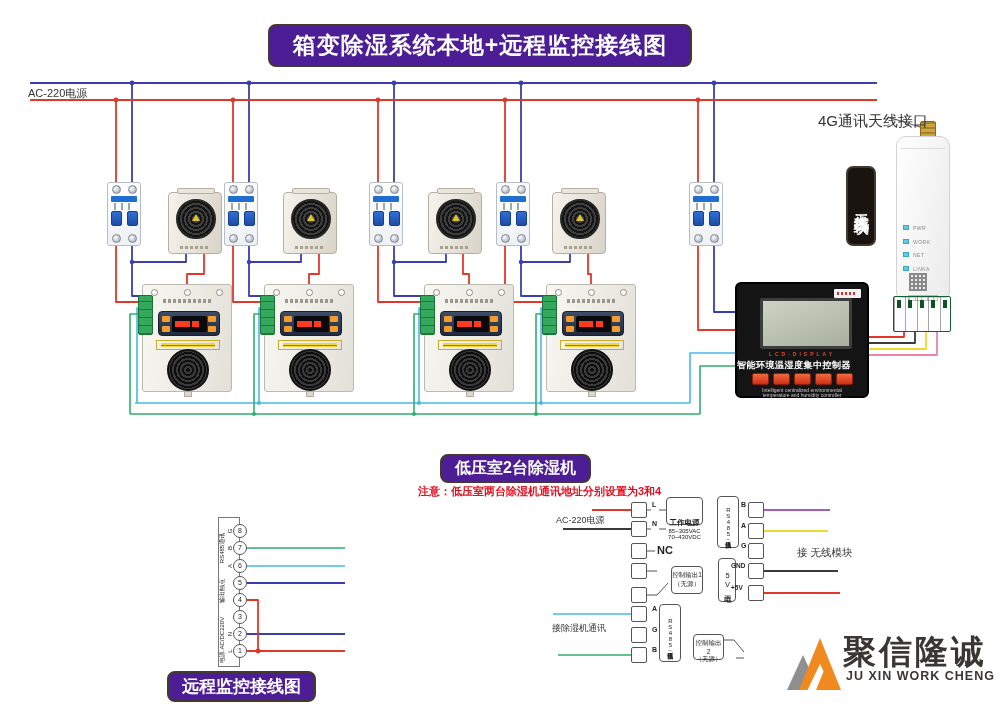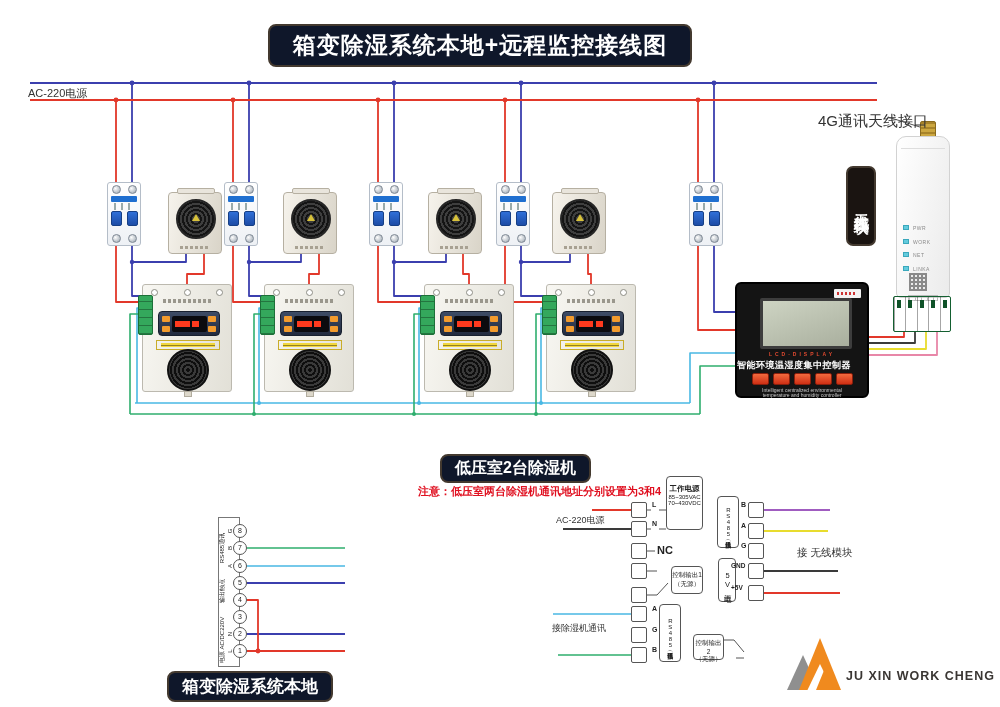--- a/index.html
+++ b/index.html
@@ -1,20 +1,20 @@
 <!DOCTYPE html>
 <html><head>
 <meta charset="utf-8">
 <style>
   *{box-sizing:border-box;margin:0;padding:0}
   body{font-family:"Liberation Sans",sans-serif;background:#fff}
   .stage{position:relative;width:1000px;height:707px;background:#fff;overflow:hidden}
   svg.wires{position:absolute;left:0;top:0;z-index:1}
   
-  .blabel{position:absolute;background:#0f172a;color:#fff;border:2px solid #43392f;border-radius:8px;
+  .blabel{position:absolute;background:#4c1d95;color:#fff;border:2px solid #43392f;border-radius:8px;
           font-weight:bold;text-align:center;z-index:4;padding:2px 13px;white-space:nowrap}
   .title{left:268px;top:24px;width:424px;font-size:23px;letter-spacing:1px;padding:4px 0}
   .note{position:absolute;color:#e01020;font-size:11px;font-weight:bold;z-index:4;white-space:nowrap}
   .plain{position:absolute;color:#333;z-index:4;white-space:nowrap}
   
   .breaker{position:absolute;top:182px;width:34px;height:64px;background:linear-gradient(#ffffff,#eef1f5);
            border:1px solid #b4bdc8;border-radius:3px;z-index:2}
   .bk-row{display:flex;justify-content:space-around;padding-top:2px}
   .bk-row.b{position:absolute;bottom:2px;left:0;right:0}
   .bk-screw{width:9px;height:9px;border-radius:50%;background:radial-gradient(circle at 35% 35%,#fdfdfd,#97a2ad);border:1px solid #7e8894}
@@ -424,39 +424,39 @@
   <div class="dl-c" style="top:627px"><span>2</span></div>
   <div class="dl-c" style="top:644px"><span>1</span></div>
   <span class="rlab" style="left:230px;top:531px">G</span>
   <span class="rlab" style="left:230px;top:548px">B</span>
   <span class="rlab" style="left:230px;top:566px">A</span>
   <span class="rlab" style="left:230px;top:634px">N</span>
   <span class="rlab" style="left:230px;top:651px">L</span>
   <span class="rlab" style="left:222px;top:548px">RS485通讯</span>
   <span class="rlab" style="left:222px;top:591px">输出触点</span>
   <span class="rlab" style="left:222px;top:640px">电源 AC/DC220V</span>
-  <div class="blabel" style="left:167px;top:671px;font-size:17px">箱变除湿系统本地</div>
+  <div class="blabel" style="left:167px;top:671px;font-size:17px">远程监控接线图</div>
 
   <div class="plain" style="left:556px;top:514px;font-size:9px">AC-220电源</div>
   <div class="plain" style="left:552px;top:622px;font-size:9px">接除湿机通讯</div>
   <div class="sq" style="left:631px;top:502px"></div>
   <div class="sq" style="left:631px;top:521px"></div>
   <div class="sq" style="left:631px;top:543px"></div>
   <div class="sq" style="left:631px;top:563px"></div>
   <div class="sq" style="left:631px;top:587px"></div>
   <div class="sq" style="left:631px;top:606px"></div>
   <div class="sq" style="left:631px;top:627px"></div>
   <div class="sq" style="left:631px;top:647px"></div>
   <span class="pin" style="left:652px;top:501px">L</span>
   <span class="pin" style="left:652px;top:520px">N</span>
   <span class="pin" style="left:657px;top:544px;font-size:11px">NC</span>
   <span class="pin" style="left:652px;top:605px">A</span>
   <span class="pin" style="left:652px;top:626px">G</span>
   <span class="pin" style="left:652px;top:646px">B</span>
-  <div class="fbox" style="left:666px;top:476px;width:37px;height:54px;padding-top:7px">
+  <div class="fbox" style="left:666px;top:497px;width:37px;height:28px;padding-top:20px">
     <div style="font-size:7.5px;font-weight:bold">工作电源</div>
     <div style="font-size:6px">85~305VAC</div>
     <div style="font-size:6px">70~430VDC</div>
   </div>
   <div class="fbox" style="left:671px;top:566px;width:32px;height:28px;padding-top:4px">
     <div style="font-size:6.5px">控制输出1</div>
     <div style="font-size:6.5px">（无源）</div>
   </div>
   <div class="vbox" style="left:659px;top:604px;width:22px;height:58px">RS485通讯（接下位机）</div>
   <div class="fbox" style="left:693px;top:634px;width:31px;height:26px;padding-top:4px">
@@ -474,15 +474,16 @@
   <span class="pin" style="left:741px;top:522px">A</span>
   <span class="pin" style="left:741px;top:542px">G</span>
   <span class="pin" style="left:731px;top:562px;font-size:6.5px">GND</span>
   <span class="pin" style="left:731px;top:584px;font-size:6.5px">+5V</span>
   <div class="plain" style="left:797px;top:546px;font-size:10.5px">接 无线模块</div>
 
   <div class="lg-t" style="left:787px;top:655px;border-left:16px solid transparent;border-right:16px solid transparent;border-bottom:35px solid #8f8f8f"></div>
   <div class="lg-t" style="left:799px;top:638px;border-left:21px solid transparent;border-right:21px solid transparent;border-bottom:52px solid #f08a1e"></div>
   <div class="lg-t" style="left:807px;top:664px;border-left:13px solid transparent;border-right:13px solid transparent;border-bottom:27px solid #fff"></div>
   <div class="lg-t" style="left:816px;top:668px;border-left:9px solid transparent;border-right:9px solid transparent;border-bottom:22px solid #f08a1e"></div>
+  <div class="lg-cn">聚信隆诚</div>
   <div class="lg-en">JU XIN WORK CHENG</div>
 
 </div>
 
 </body></html>

